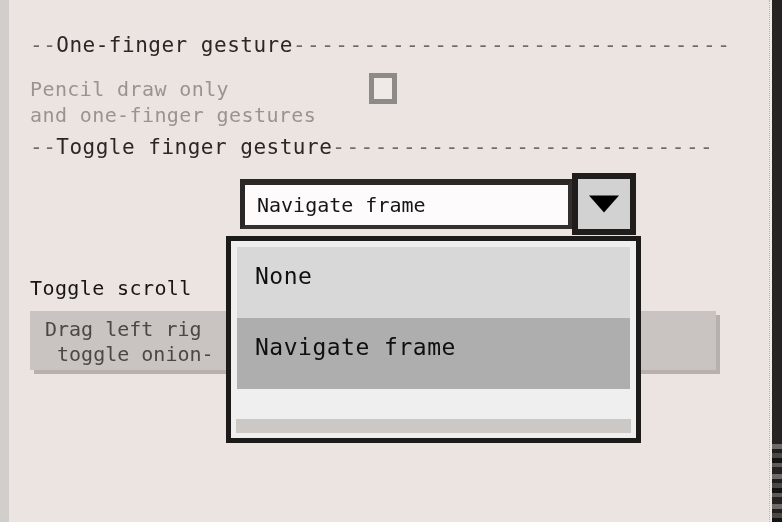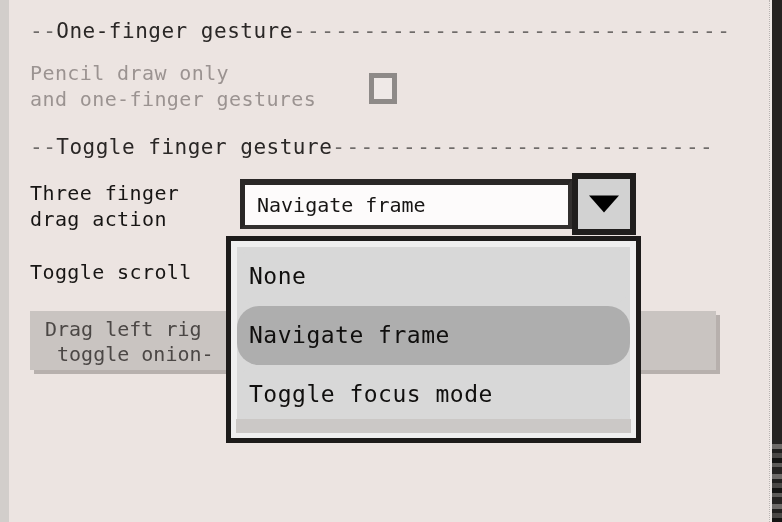--- a/index.html
+++ b/index.html
@@ -78,30 +78,31 @@
     color: #2a2726;
   }
   .section-header .rule {
     color: #6f6b69;
     letter-spacing: 1.5px;
   }
   .section-header .lead {
     color: #6f6b69;
   }
 
-  #section-one { left: 21px; top: 18px; }
+  #section-one { left: 21px; top: 32px; }
   #section-three { left: 21px; top: 134px; }
 
   
   .label {
     position: absolute;
     font-size: 20px;
     line-height: 26px;
     letter-spacing: 0.4px;
     white-space: pre;
+    margin-top: 16px;
   }
   .label.enabled { color: #171514; }
   .label.disabled { color: #9b9391; }
 
   #pencil-label { left: 21px; top: 60px; }
   #three-finger-label { left: 21px; top: 180px; }
   #natural-scroll-label { left: 21px; top: 259px; }
 
   
   .checkbox {
@@ -181,29 +182,28 @@
     box-sizing: border-box;
     background: #efefef;
     border: 5px solid #1d1b1a;
     padding: 6px 6px 0 6px;
   }
   .dropdown-inner {
     background: #d8d8d8;
     width: 100%;
   }
   .dropdown-item {
-    height: 59px;
+    height: 71px;
     line-height: 59px;
-    padding-left: 12px;
+    padding-left: 18px;
     font-size: 23px;
     letter-spacing: 0.5px;
     color: #100f0e;
     white-space: nowrap;
     background: #d8d8d8;
-    border-radius: 22px;
   }
   .dropdown-item.selected {
     background: #aeaeae;
   }
   .dropdown-footer {
     position: absolute;
     left: 5px; right: 5px; bottom: 5px;
     height: 14px;
     background: #cbc8c6;
   }
@@ -223,22 +223,20 @@
 
     <div class="label disabled" id="pencil-label">Pencil draw only
 and one-finger gestures</div>
 
     <div class="checkbox"></div>
 
     <div class="section-header" id="section-three">
       <span class="lead">--</span><span>Toggle finger gesture</span><span class="rule">---------------------------</span>
     </div>
 
-    <div class="label enabled" id="three-finger-label">Three finger
-drag action</div>
 
     <div class="label enabled" id="natural-scroll-label">Toggle scroll</div>
 
     <div class="hint-box">
       <div class="hint-text">Drag left rig                    n to
  toggle onion-</div>
     </div>
 
     <div class="combo">
       <div class="combo-field">
@@ -246,21 +244,20 @@
       </div>
       <div class="combo-button">
         <div class="arrow"></div>
       </div>
     </div>
 
     <div class="dropdown">
       <div class="dropdown-inner">
         <div class="dropdown-item">None</div>
         <div class="dropdown-item selected">Navigate frame</div>
-        <div class="dropdown-item">Toggle focus mode</div>
       </div>
       <div class="dropdown-footer"></div>
     </div>
 
   </div>
 
   <div class="border-right-inner"></div>
   <div class="border-right">
     <div class="corner-texture"></div>
   </div>

